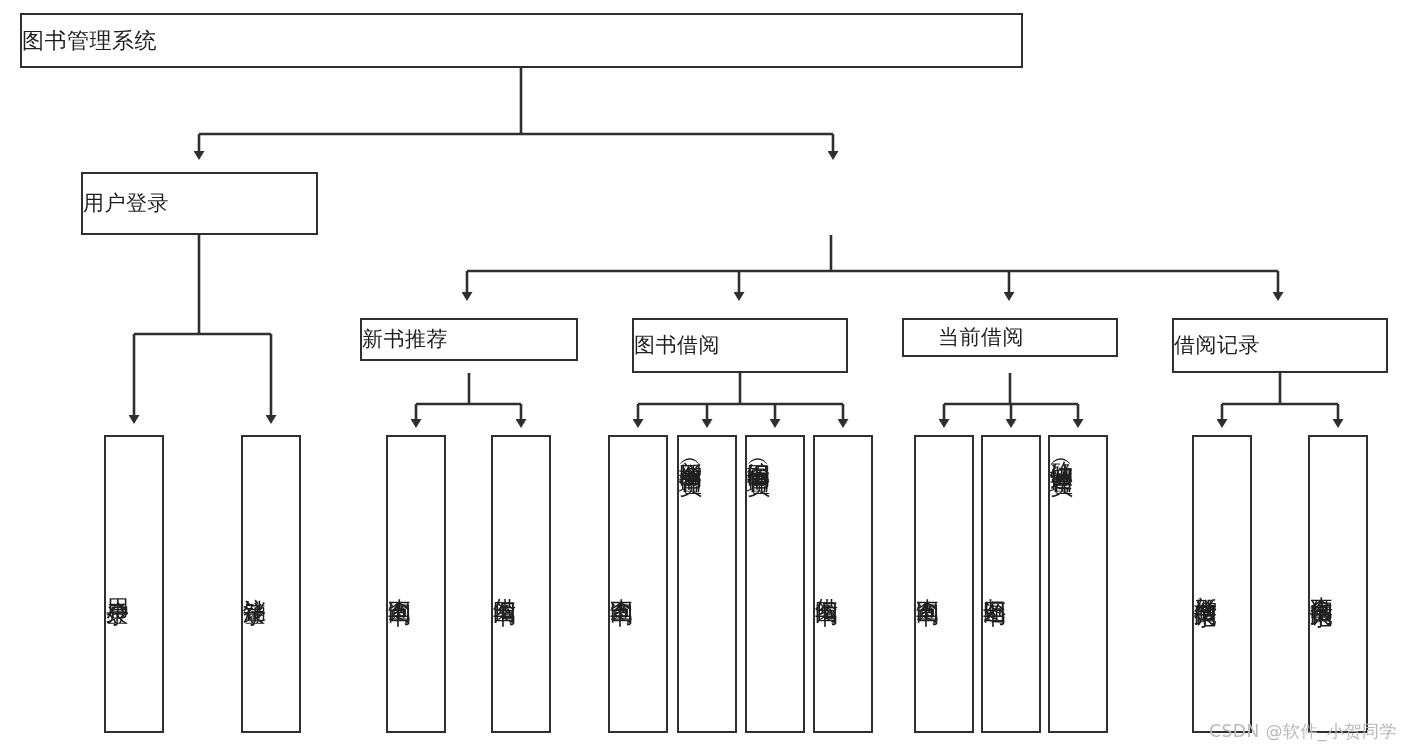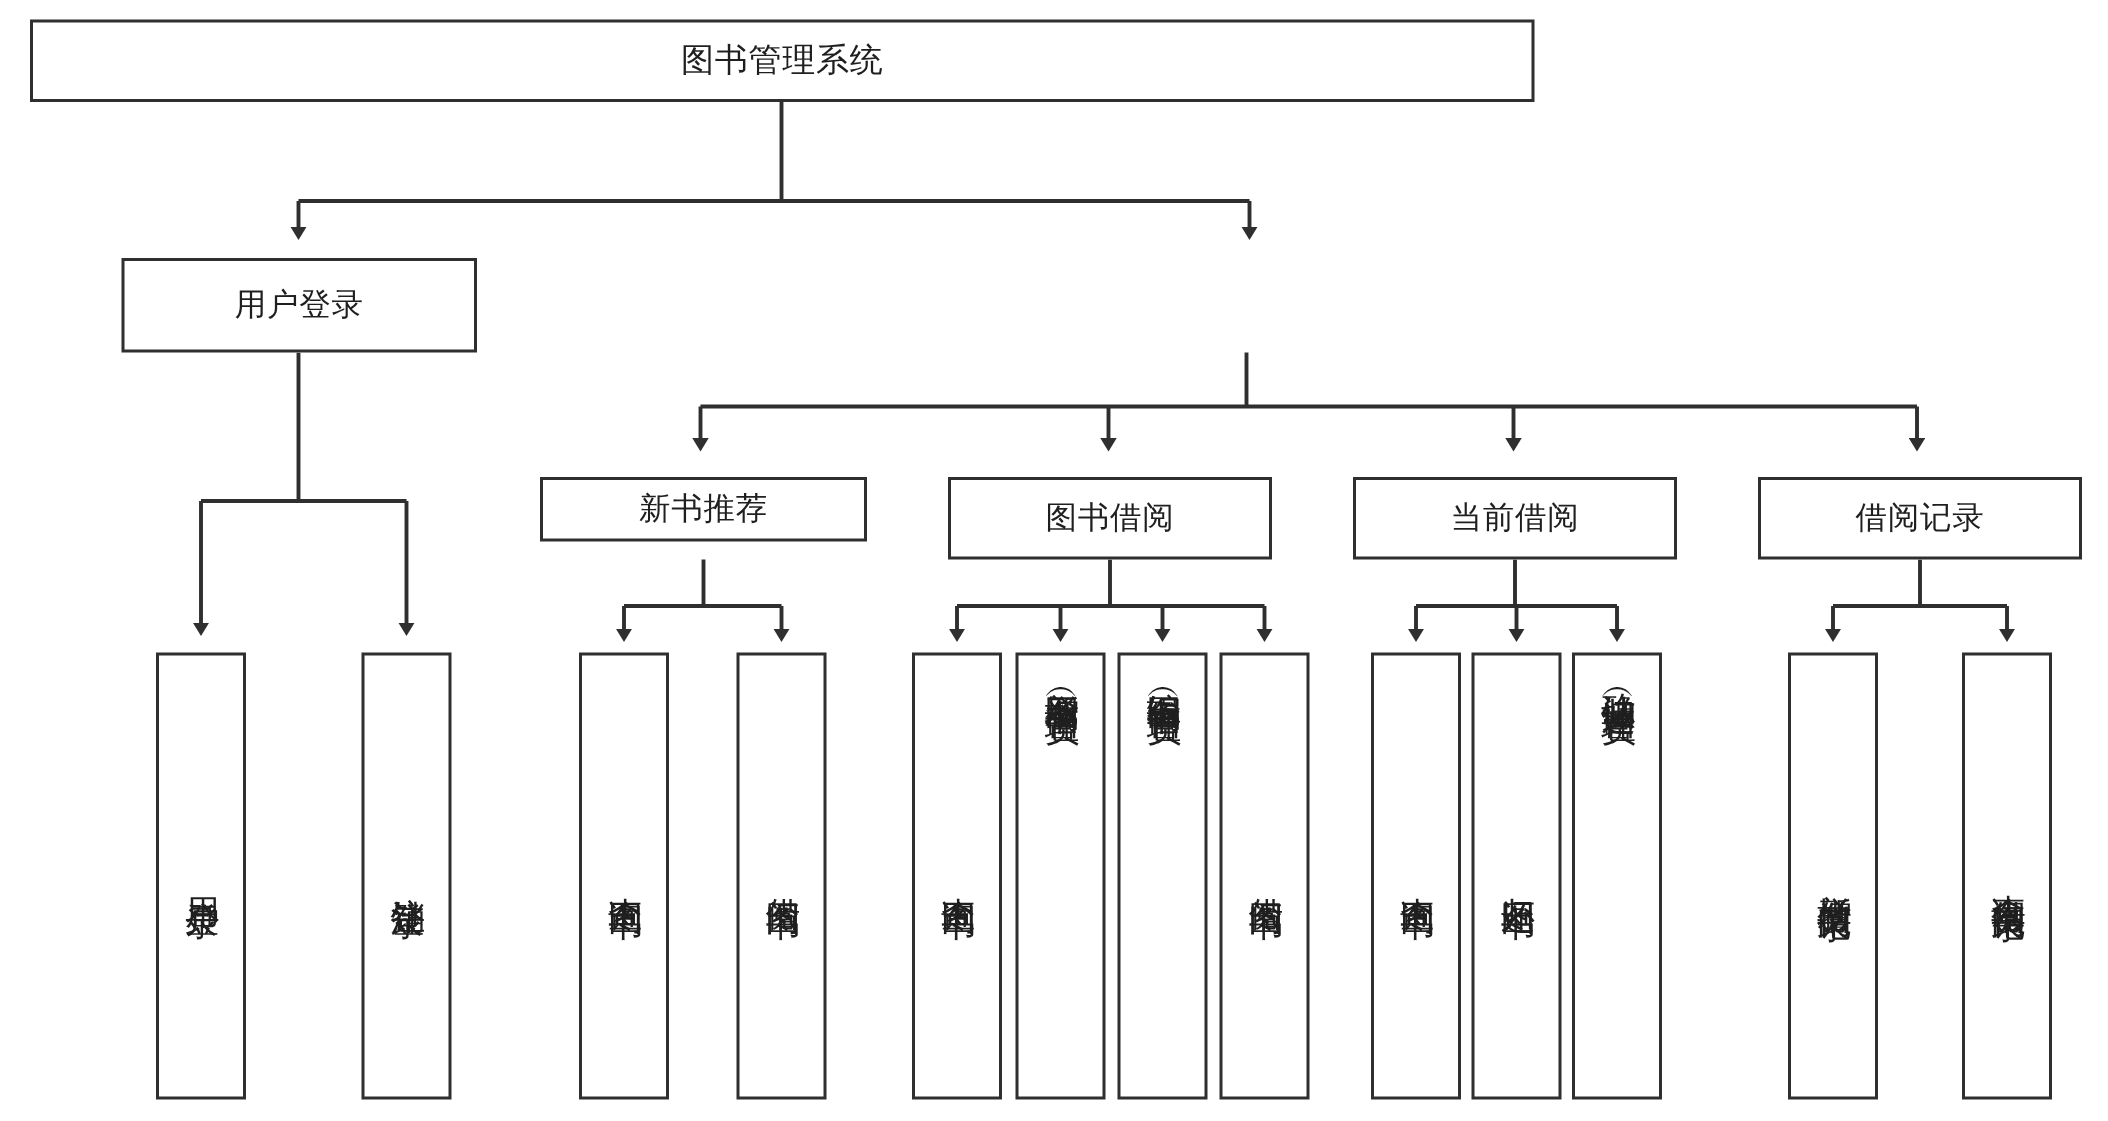--- a/index.html
+++ b/index.html
@@ -27,21 +27,21 @@
     height: 747px;
     pointer-events: none;
   }
   .node {
     position: absolute;
     box-sizing: border-box;
     background: #ffffff;
     border: 2.5px solid #2f2f2f;
     display: flex;
     align-items: center;
-    justify-content: center;
+    justify-content: flex-start;
     text-align: center;
     color: #1f1f1f;
   }
   .node .label {
     display: block;
     line-height: 1.06;
     letter-spacing: 0.5px;
   }
   
   .node.horiz .label {
@@ -139,21 +139,21 @@
   <div class="node horiz" style="left:81px; top:172px; width:237px; height:63px;">
     <span class="label">用户登录</span>
   </div>
 
   <div class="node horiz" style="left:360px; top:318px; width:218px; height:43px;">
     <span class="label">新书推荐</span>
   </div>
   <div class="node horiz" style="left:632px; top:318px; width:216px; height:55px;">
     <span class="label">图书借阅</span>
   </div>
-  <div class="node horiz" style="left:902px; top:318px; width:216px; height:55px;">
+  <div class="node horiz" style="left:902px; top:318px; width:216px; height:39px;padding-left:34px;">
     <span class="label">当前借阅</span>
   </div>
   <div class="node horiz" style="left:1172px; top:318px; width:216px; height:55px;">
     <span class="label">借阅记录</span>
   </div>
 
   <div class="node vert center" style="left:104px; top:435px; width:60px; height:298px;">
     <span class="label">用户登录</span>
   </div>
   <div class="node vert center" style="left:241px; top:435px; width:60px; height:298px;">
@@ -190,14 +190,15 @@
     <span class="label">确认归还（管理员）</span>
   </div>
 
   <div class="node vert center" style="left:1192px; top:435px; width:60px; height:298px;">
     <span class="label">新增借阅记录</span>
   </div>
   <div class="node vert center" style="left:1308px; top:435px; width:60px; height:298px;">
     <span class="label">查询借阅记录</span>
   </div>
 
+  <div id="watermark">CSDN @软件_小贺同学</div>
 
 </div>
 
 </body></html>

